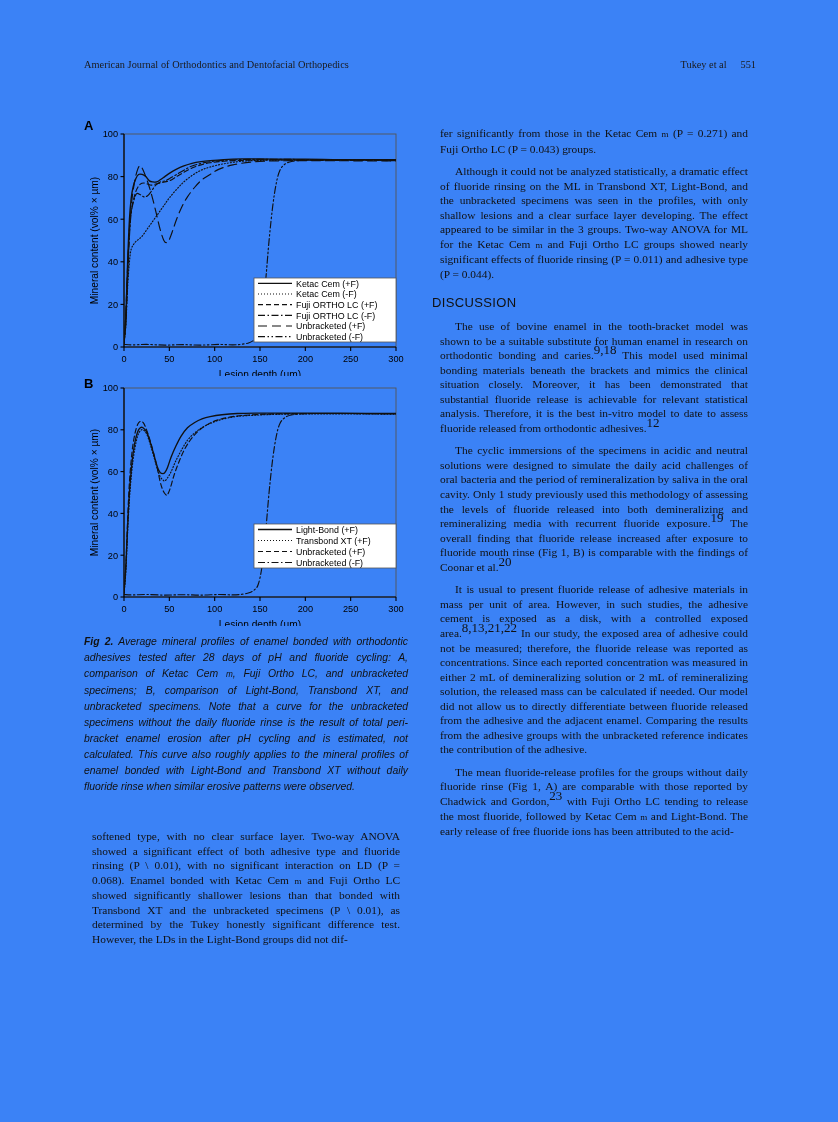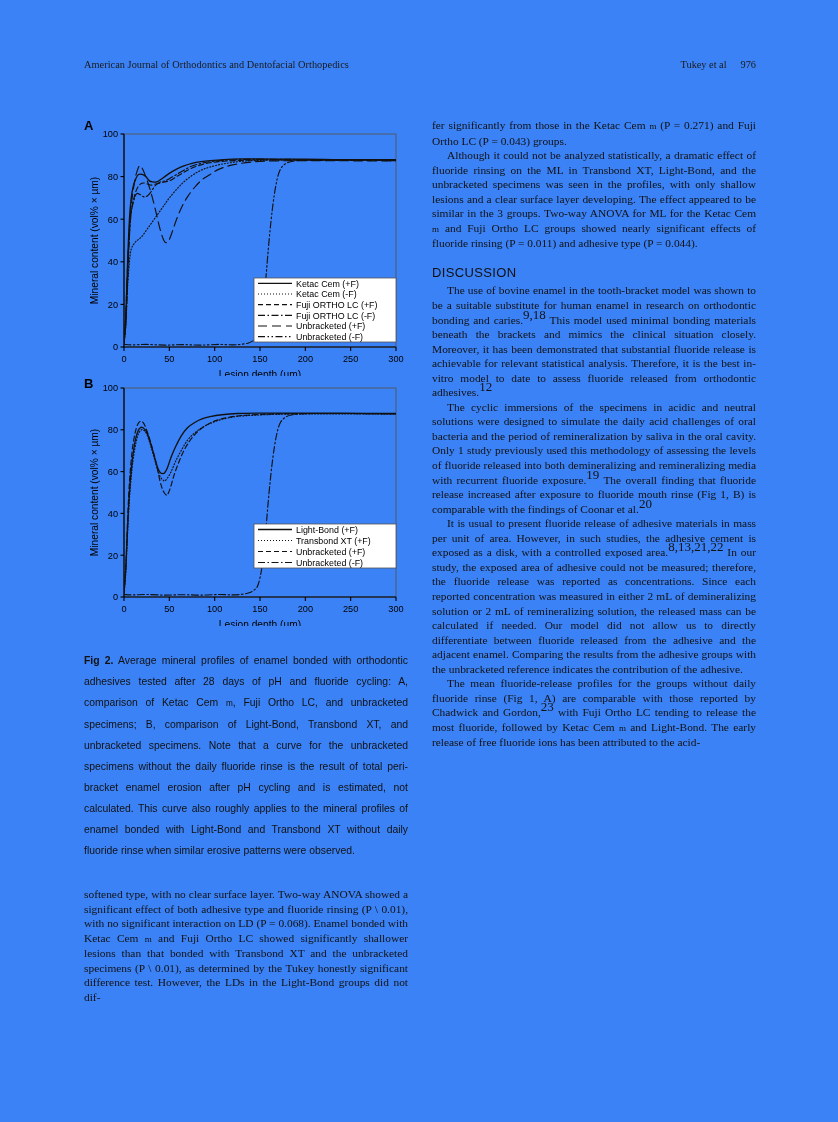--- a/index.html
+++ b/index.html
@@ -82,43 +82,44 @@
     font-weight: bold;
     font-size: 13px;
     color: #000;
   }
 
   .svg-chart { position: absolute; left: 0; top: 0; }
 
   
   .caption {
     width: 324px;
-    margin-top: 24px;
+    margin-top: 8px;
     font-family: "Liberation Sans", sans-serif;
     font-size: 10.4px;
-    line-height: 21px;
+    line-height: 16px;
     text-align: justify;
     color: #111;
+    font-style: italic;
   }
   .caption b { font-weight: bold; }
   .smallcap-m {
     font-size: 8.2px;
     font-family: "Liberation Sans", sans-serif;
   }
 
   
   .body-text {
     font-family: "Liberation Serif", serif;
     font-size: 11.4px;
     line-height: 14.55px;
     text-align: justify;
     text-justify: inter-word;
     color: #111;
   }
-  .body-text p { margin: 0; }
+  .body-text p { margin: 8px; }
   .body-text p.indent { text-indent: 15px; }
 
   .sec-head {
     font-family: "Liberation Sans", sans-serif;
     font-size: 13px;
     letter-spacing: 0.35px;
     color: #111;
     margin: 15px 0 3px 0;
   }
 
@@ -135,21 +136,21 @@
 </head>
 <body>
 
 <div class="page">
 
   <div class="running-head">
     <div class="rh-left">
       <div>American Journal of Orthodontics and Dentofacial Orthopedics</div>
     </div>
     <div class="rh-right">
-      <span>Tukey et al</span><span class="pageno">976</span>
+      <span>Tukey et al</span><span class="pageno">551</span>
     </div>
   </div>
 
   <div class="col-left">
 
     <div class="figure-block">
 
       <div class="chart-wrap">
         <div class="panel-letter" style="left:0px; top:0px;">A</div>
         <svg class="svg-chart" id="svg-a" width="324" height="258" viewBox="0 0 324 258">

